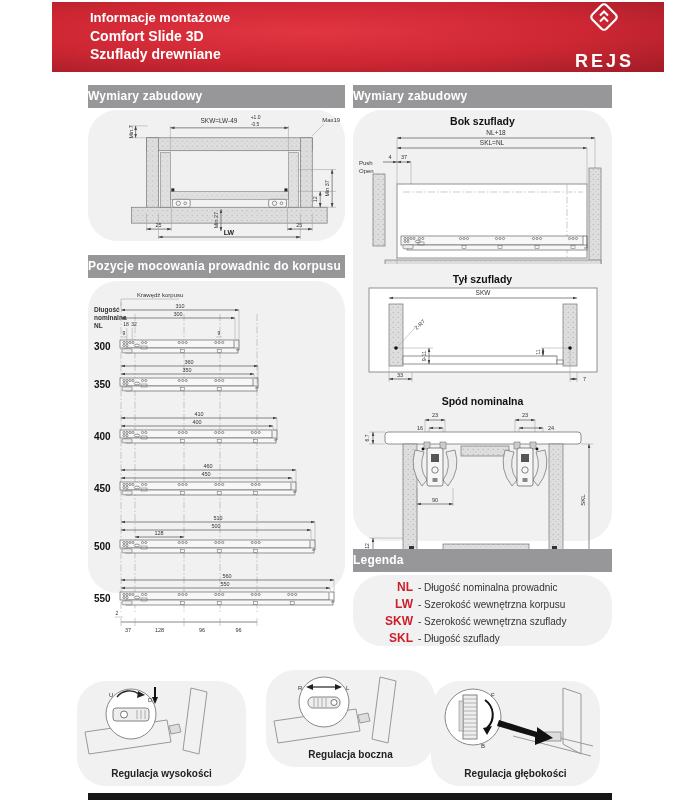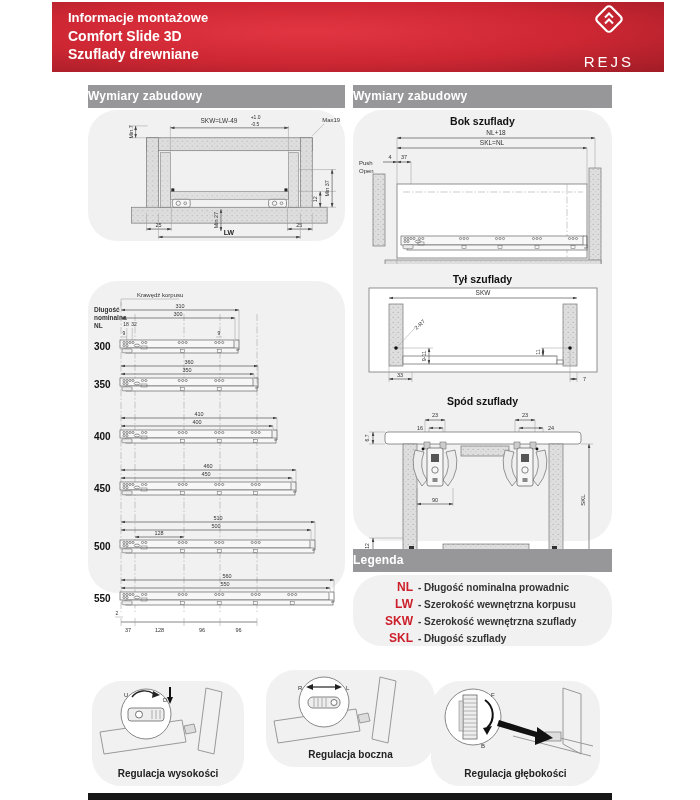--- a/index.html
+++ b/index.html
@@ -2,25 +2,25 @@
 <html><head>
 <meta charset="utf-8">
 <style>
   *{box-sizing:border-box;margin:0;padding:0}
   html,body{width:700px;height:800px;background:#fff;font-family:"Liberation Sans","DejaVu Sans",sans-serif;}
   .page{position:relative;width:700px;height:800px;background:#fff;overflow:hidden;}
 
   
   .redhdr{position:absolute;left:52px;top:2px;width:612px;height:70px;
     background:radial-gradient(ellipse at 42% 42%,#e23542 0%,#cd2733 55%,#a01c26 100%);
-    display:flex;align-items:center;justify-content:space-between;padding:0 30px 0 16px;}
+    display:flex;align-items:center;justify-content:space-between;padding:0 30px 0 38px;}
   .redhdr .t1{font-size:13px;font-weight:bold;color:#fff;line-height:1.3}
   .redhdr .t2{font-size:14px;font-weight:bold;color:#fff;line-height:1.35}
   .logo{display:flex;flex-direction:column;align-items:center}
-  .logo .word{color:#fff;font-weight:normal;font-size:15px;letter-spacing:3px;margin-top:17px}
+  .logo .word{color:#fff;font-weight:bold;font-size:18px;letter-spacing:3px;margin-top:17px}
 
   
   .bar{position:absolute;height:23px;background:#97979a;color:#fff;font-weight:bold;
     font-size:12px;text-align:left;line-height:23px;letter-spacing:.2px}
   .panel{position:absolute;background:#f1f1f1;border-radius:29px;}
 
   .dtitle{font-size:10.5px;font-weight:bold;text-align:center;color:#111;margin:5px 0 1px}
 
   
   svg text{font-family:"Liberation Sans","DejaVu Sans",sans-serif;fill:#333}
@@ -32,21 +32,21 @@
   .dd{stroke:#aaa;stroke-width:.6;fill:none;stroke-dasharray:7 2 1.5 2}
   .sh{stroke:#666;stroke-width:.7;fill:#f7f7f7}
   .hh{stroke:#777;stroke-width:.7;fill:url(#hat)}
   .wh{stroke:#777;stroke-width:.8;fill:#fff}
   .mech{stroke:#555;stroke-width:.6;fill:#ececec}
   .persp{stroke:#999;stroke-width:1;fill:none}
 
   
   .lrow{display:flex;align-items:baseline;padding-left:22px;margin-top:3.5px;line-height:13.5px}
   .lrow .abbr{color:#cc1f2b;font-weight:bold;font-size:12px;width:38px;text-align:right;margin-right:5px}
-  .lrow .ldesc{color:#333;font-weight:bold;font-size:10px}
+  .lrow .ldesc{color:#333;font-weight:normal;font-size:10px}
 
   .adj-caption{position:absolute;bottom:7px;left:0;width:100%;text-align:center;
     font-size:10px;font-weight:bold;color:#222}
   .blackbar{position:absolute;left:88px;top:793px;width:524px;height:7px;background:#161616}
 </style>
 </head>
 <body>
 
 <div class="page">
 
@@ -160,20 +160,23 @@
       <line class="ln" x1="130" y1="100" x2="130" y2="122" marker-start="url(#arr)" marker-end="url(#arr)"></line>
       <text class="t55" x="127" y="111" text-anchor="middle" transform="rotate(-90 127 111)">Min 27</text>
 
       <line class="ex" x1="67" y1="104" x2="67" y2="130"></line>
       <line class="ex" x1="210" y1="104" x2="210" y2="130"></line>
       <line class="ln" x1="67" y1="128" x2="210" y2="128" marker-start="url(#arr)" marker-end="url(#arr)"></line>
       <text class="t7b" x="138" y="126" text-anchor="middle">LW</text>
     </svg>
   </div>
 
+  <div class="bar" style="left:88px;top:255px;width:257px">
+    <span>Pozycje mocowania prowadnic do korpusu</span>
+  </div>
   <div class="panel" style="left:88px;top:281px;width:257px;height:312px">
     <svg width="251" height="352" viewBox="0 0 251 352" style="margin:7px 0 0 3px">
 
       <line class="dd" x1="30" y1="14" x2="30" y2="324"></line>
       <line class="dd" x1="44" y1="26" x2="44" y2="324"></line>
       <line class="dd" x1="93" y1="26" x2="93" y2="324"></line>
       <line class="dd" x1="129" y1="26" x2="129" y2="324"></line>
       <line class="dd" x1="166" y1="26" x2="166" y2="324"></line>
 
       <text class="t6" x="46" y="9">Krawędź korpusu</text>
@@ -386,21 +389,21 @@
       <line class="ex" x1="32" y1="80" x2="32" y2="96"></line>
       <line class="ex" x1="55" y1="86" x2="55" y2="96"></line>
       <line class="ln" x1="32" y1="93" x2="55" y2="93" marker-start="url(#arr)" marker-end="url(#arr)"></line>
       <text class="t55" x="43" y="91" text-anchor="middle">33</text>
       <line class="ex" x1="213" y1="64" x2="213" y2="96"></line>
       <line class="ex" x1="220" y1="86" x2="220" y2="96"></line>
       <line class="ln" x1="213" y1="93" x2="220" y2="93" marker-start="url(#arr)" marker-end="url(#arr)"></line>
       <text class="t55" x="226" y="95">7</text>
     </svg>
 
-    <div class="dtitle">Spód szuflady</div>
+    <div class="dtitle">Spód nominalna</div>
     <svg width="251" height="152" viewBox="0 0 251 152" style="margin-left:4px">
 
       <line class="ex" x1="68" y1="12" x2="68" y2="34"></line>
         <line class="ex" x1="88" y1="12" x2="88" y2="34"></line>
       <line class="ln" x1="68" y1="12" x2="88" y2="12" marker-start="url(#arr)" marker-end="url(#arr)"></line>
       <text class="t55" x="78" y="9" text-anchor="middle">23</text>
       <line class="ex" x1="72" y1="20" x2="72" y2="34"></line>
         <line class="ex" x1="86" y1="20" x2="86" y2="34"></line>
       <line class="ln" x1="72" y1="20" x2="86" y2="20" marker-start="url(#arr)" marker-end="url(#arr)"></line>
       <text class="t55" x="66" y="22" text-anchor="end">16</text>
@@ -485,21 +488,21 @@
       <span class="abbr">SKW</span>
       <span class="ldesc">- Szerokość wewnętrzna szuflady</span>
     </div>
     <div class="lrow">
       <span class="abbr">SKL</span>
       <span class="ldesc">- Długość szuflady</span>
     </div>
   </div>
 
 
-  <div class="panel" style="left:92px;top:681px;width:152px;height:105px">
+  <div class="panel" style="left:77px;top:681px;width:169px;height:105px">
     <svg width="166" height="78" viewBox="0 0 166 78" style="margin:3px 0 0 2px">
       <polygon class="persp" points="112,4 128,8 120,70 104,66"></polygon>
       <polygon class="persp" points="6,48 88,36 92,58 10,70"></polygon>
       <path d="M90,42 l10,-2 l2,8 l-10,2 z" fill="#ddd" stroke="#888" stroke-width=".8"></path>
       <circle cx="52" cy="30" r="25" fill="#fff" stroke="#888" stroke-width="1"></circle>
       <rect x="34" y="24" width="36" height="13" rx="3" fill="#eee" stroke="#666" stroke-width=".8"></rect>
       <circle cx="45" cy="30.5" r="3.5" fill="#fff" stroke="#555" stroke-width=".8"></circle>
       <line x1="58" y1="26" x2="58" y2="35" stroke="#999" stroke-width=".8"></line>
       <line x1="62" y1="26" x2="62" y2="35" stroke="#999" stroke-width=".8"></line>
       <line x1="66" y1="26" x2="66" y2="35" stroke="#999" stroke-width=".8"></line>

